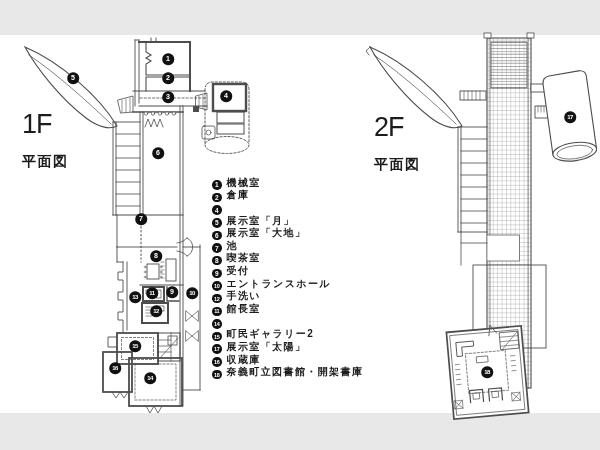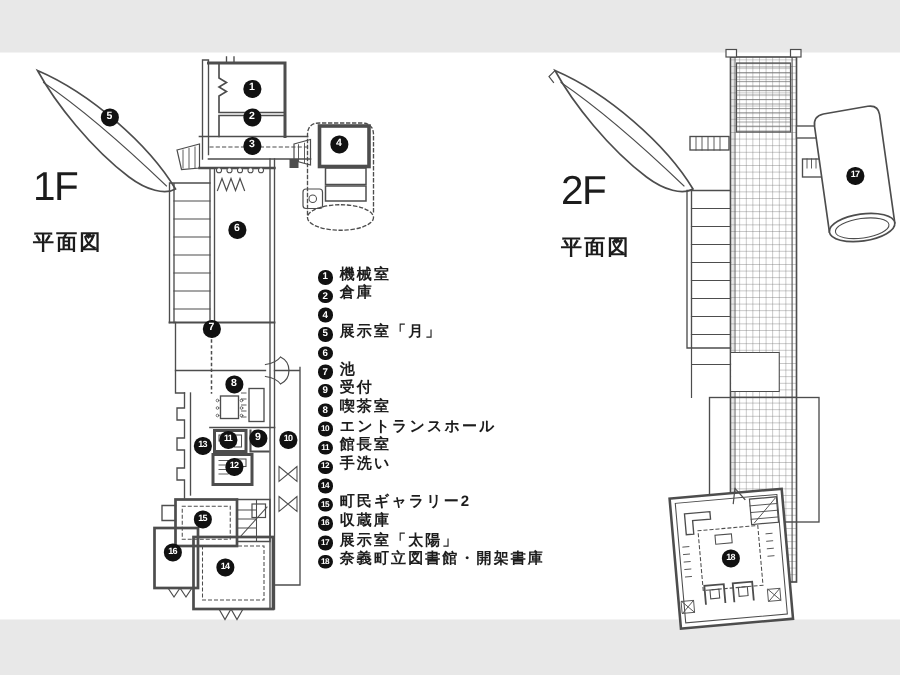--- a/index.html
+++ b/index.html
@@ -230,59 +230,60 @@
       </div>
       <div class="legend-row">
         <span class="num-badge">4</span>
       </div>
       <div class="legend-row">
         <span class="num-badge">5</span>
         <span class="legend-label">展示室「月」</span>
       </div>
       <div class="legend-row">
         <span class="num-badge">6</span>
+        <span class="legend-label">展示室「大地」</span>
       </div>
       <div class="legend-row">
         <span class="num-badge">7</span>
         <span class="legend-label">池</span>
       </div>
       <div class="legend-row">
+        <span class="num-badge">8</span>
+        <span class="legend-label">喫茶室</span>
+      </div>
+      <div class="legend-row">
         <span class="num-badge">9</span>
         <span class="legend-label">受付</span>
       </div>
       <div class="legend-row">
-        <span class="num-badge">8</span>
-        <span class="legend-label">喫茶室</span>
-      </div>
-      <div class="legend-row">
         <span class="num-badge two">10</span>
         <span class="legend-label">エントランスホール</span>
       </div>
       <div class="legend-row">
+        <span class="num-badge two">12</span>
+        <span class="legend-label">手洗い</span>
+      </div>
+      <div class="legend-row">
         <span class="num-badge two">11</span>
         <span class="legend-label">館長室</span>
       </div>
       <div class="legend-row">
-        <span class="num-badge two">12</span>
-        <span class="legend-label">手洗い</span>
-      </div>
-      <div class="legend-row">
         <span class="num-badge two">14</span>
       </div>
       <div class="legend-row">
         <span class="num-badge two">15</span>
         <span class="legend-label">町民ギャラリー2</span>
       </div>
       <div class="legend-row">
+        <span class="num-badge two">17</span>
+        <span class="legend-label">展示室「太陽」</span>
+      </div>
+      <div class="legend-row">
         <span class="num-badge two">16</span>
         <span class="legend-label">収蔵庫</span>
-      </div>
-      <div class="legend-row">
-        <span class="num-badge two">17</span>
-        <span class="legend-label">展示室「太陽」</span>
       </div>
       <div class="legend-row">
         <span class="num-badge two">18</span>
         <span class="legend-label">奈義町立図書館・開架書庫</span>
       </div>
     </div>
 
   <div id="marker-layer">
       <div class="marker" style="left: 168px; top: 59px;">1</div>
       <div class="marker" style="left: 168px; top: 78px;">2</div>

